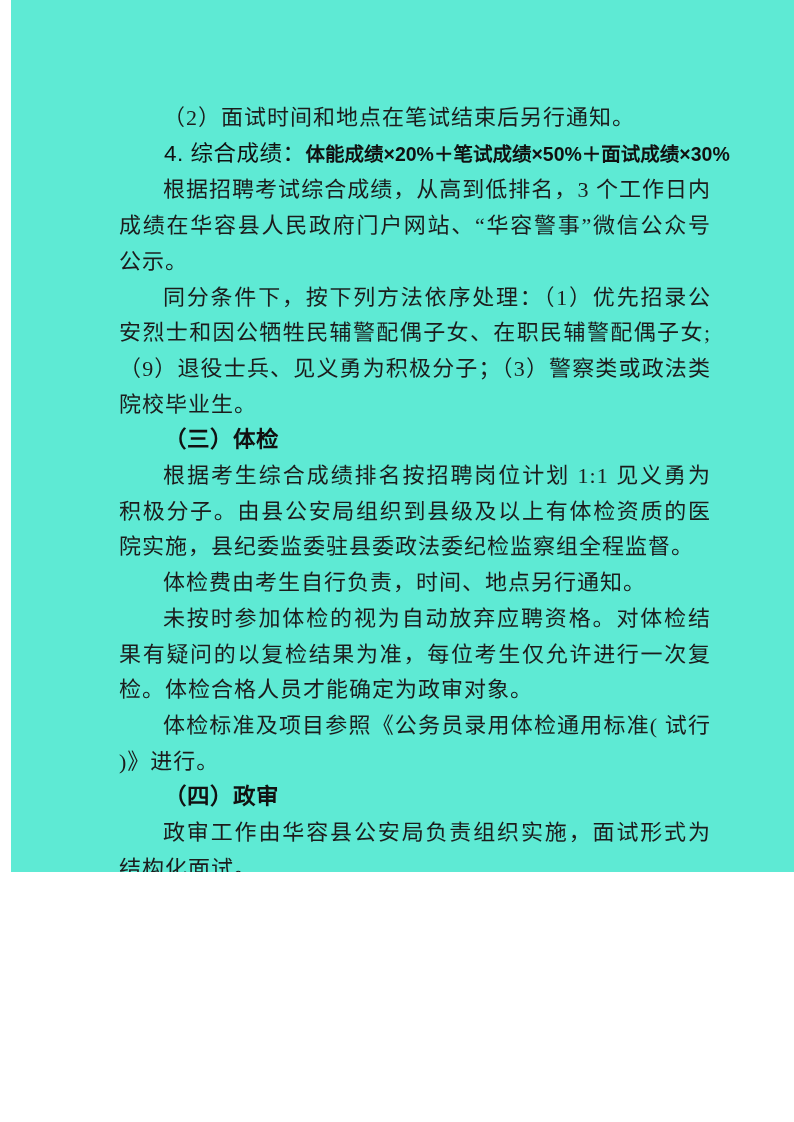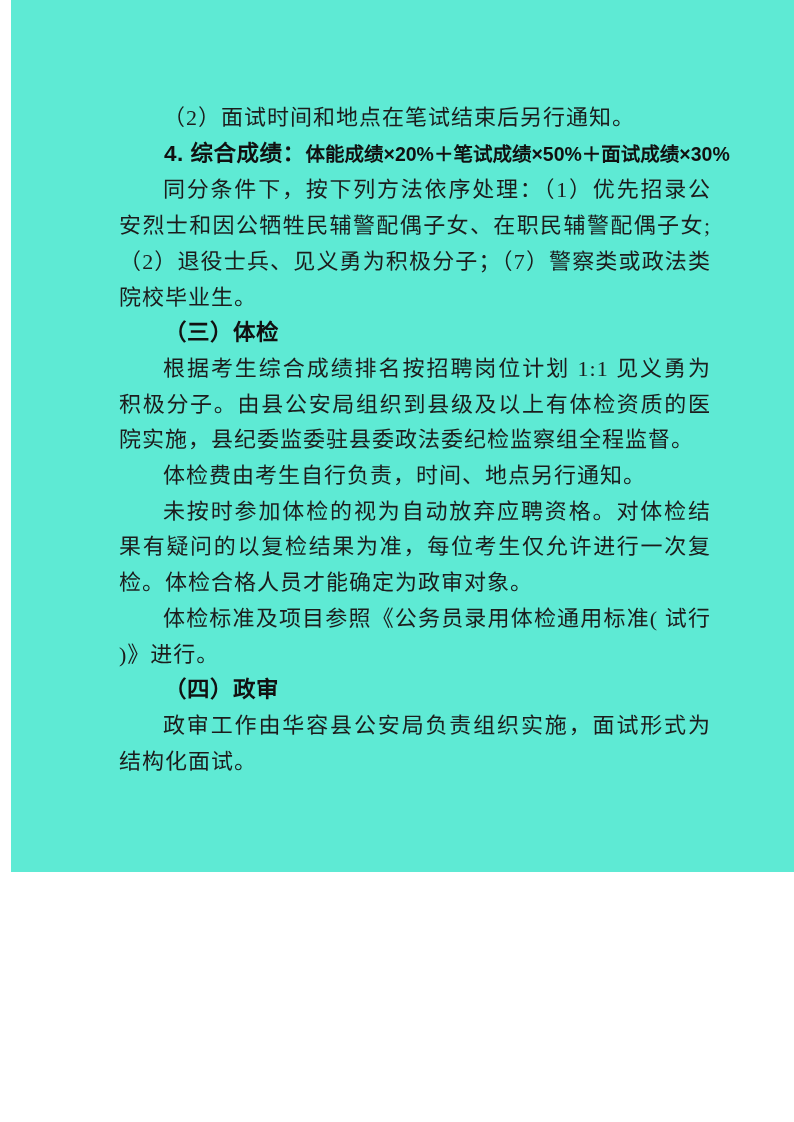--- a/index.html
+++ b/index.html
@@ -39,21 +39,21 @@
     font-weight: 700;
     font-size: 22.5px;
     line-height: 35.7px;
     color: #111111;
     text-indent: 2em;
     letter-spacing: 0.5px;
     white-space: nowrap;
   }
   .heading-label {
     font-family: "Liberation Sans", sans-serif;
-    font-weight: 700;
+    font-weight: 400;
     font-size: 22.5px;
     letter-spacing: 0.5px;
   }
   .heading-formula {
     font-family: Liberation Sans, sans-serif;
     font-weight: 700;
     font-size: 19.5px;
     letter-spacing: 0;
   }
   .page-number {
@@ -72,23 +72,24 @@
 <body>
 
 <div class="page">
   <div class="content">
 
     <p class="body-para">（2）面试时间和地点在笔试结束后另行通知。</p>
 
 
     <p class="heading-para"><span class="heading-label">4. 综合成绩：</span><span class="heading-formula">体能成绩×20%＋笔试成绩×50%＋面试成绩×30%</span></p>
 
+    <p class="body-para">根据招聘考试综合成绩，从高到低排名，3 个工作日内成绩在华容县人民政府门户网站、“华容警事”微信公众号公示。</p>
 
 
-    <p class="body-para">同分条件下，按下列方法依序处理：（1）优先招录公安烈士和因公牺牲民辅警配偶子女、在职民辅警配偶子女;（2）退役士兵、见义勇为积极分子；（7）警察类或政法类院校毕业生。</p>
+    <p class="body-para">同分条件下，按下列方法依序处理：（1）优先招录公安烈士和因公牺牲民辅警配偶子女、在职民辅警配偶子女;（9）退役士兵、见义勇为积极分子；（3）警察类或政法类院校毕业生。</p>
 
     <p class="heading-para">（三）体检</p>
 
     <p class="body-para">根据考生综合成绩排名按招聘岗位计划 1:1 见义勇为积极分子。由县公安局组织到县级及以上有体检资质的医院实施，县纪委监委驻县委政法委纪检监察组全程监督。</p>
 
     <p class="body-para">体检费由考生自行负责，时间、地点另行通知。</p>
 
     <p class="body-para">未按时参加体检的视为自动放弃应聘资格。对体检结果有疑问的以复检结果为准，每位考生仅允许进行一次复检。体检合格人员才能确定为政审对象。</p>
 
     <p class="body-para">体检标准及项目参照《公务员录用体检通用标准( 试行 )》进行。</p>

